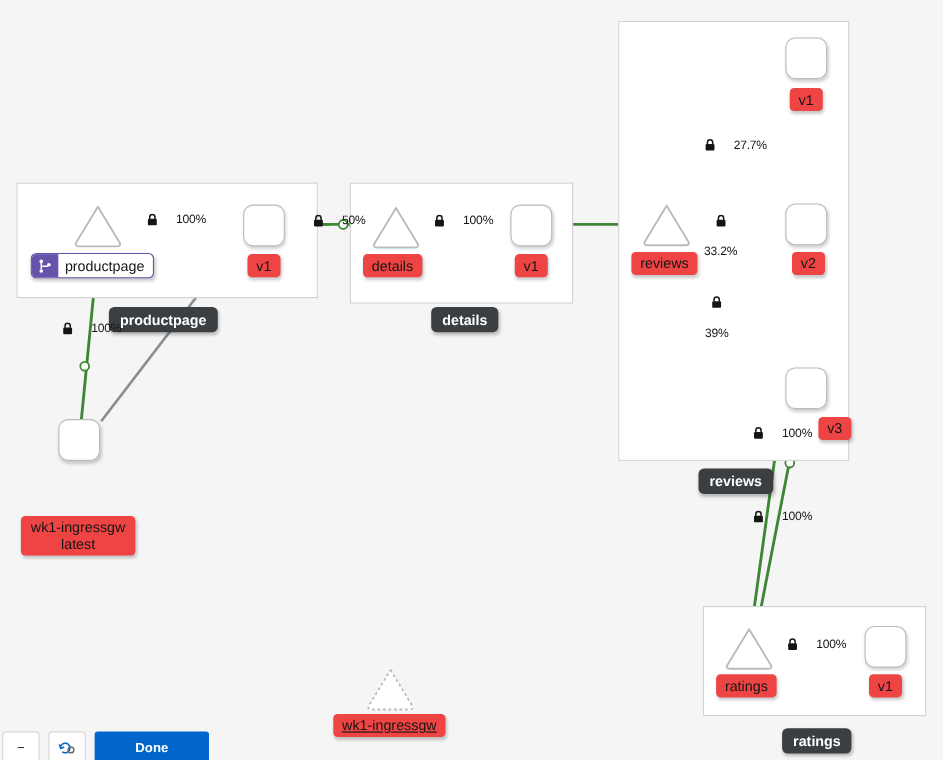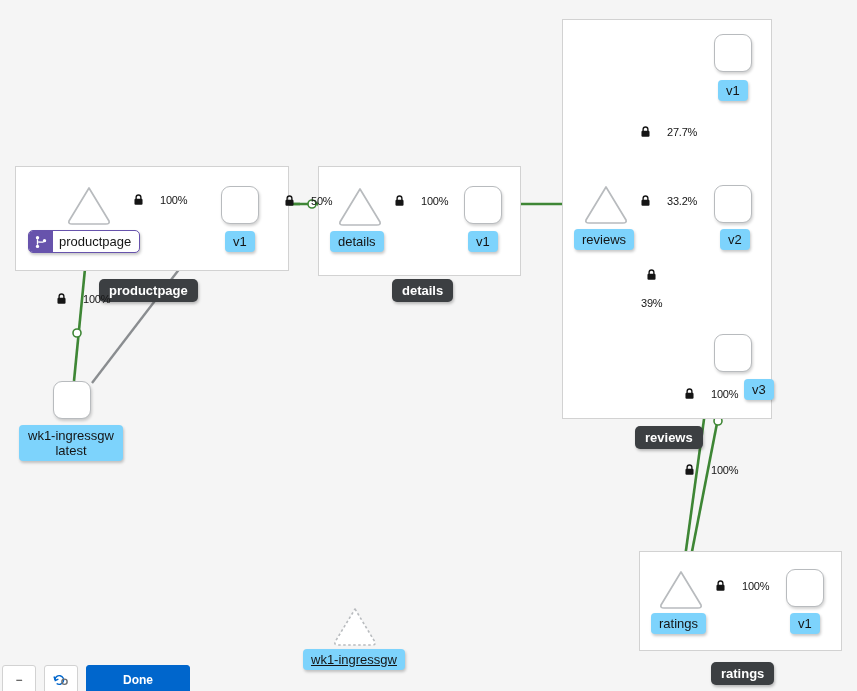--- a/index.html
+++ b/index.html
@@ -48,31 +48,31 @@
     border: 1.6px solid #b8bbbe;
     border-radius: 9px;
     background: #ffffff;
     box-sizing: border-box;
     box-shadow: 1px 2px 3px rgba(3,3,3,0.18);
   }
 
   
   .node-label {
     position: absolute;
-    background: #7dd3fc;
+    background: #ef4444;
     color: #151515;
     font-size: 13px;
     line-height: 15px;
     padding: 3px 8px;
     border-radius: 4px;
     white-space: nowrap;
     box-shadow: 1px 2px 3px rgba(3,3,3,0.22);
     text-align: center;
   }
-  .node-label.two-line { white-space: normal; width: 88px; }
+  .node-label.two-line { white-space: normal; width: 88px; margin-top: 44px; }
 
   .node-label.badged {
     padding: 0;
     border: 1.5px solid #6753ac;
     border-radius: 5px;
     display: flex;
     align-items: stretch;
     overflow: hidden;
     background: #fff;
   }
@@ -354,21 +354,21 @@
   </div>
 
   <div class="edge-label" style="left:640px; top:126px;">
     <svg class="lock-ico" width="11" height="12" viewBox="0 0 12 13">
       <path d="M3.4 5.4 V3.6 a2.6 2.6 0 0 1 5.2 0 V5.4" fill="none" stroke="#151515" stroke-width="1.5"></path>
       <rect x="1.6" y="5.2" width="8.8" height="6.6" rx="1.2" fill="#151515"></rect>
     </svg>
     <span class="pct">27.7%</span>
   </div>
 
-  <div class="edge-label" style="left:640px; top:195px;">
+  <div class="edge-label" style="left:640px; top:195px;flex-direction:column;">
     <svg class="lock-ico" width="11" height="12" viewBox="0 0 12 13">
       <path d="M3.4 5.4 V3.6 a2.6 2.6 0 0 1 5.2 0 V5.4" fill="none" stroke="#151515" stroke-width="1.5"></path>
       <rect x="1.6" y="5.2" width="8.8" height="6.6" rx="1.2" fill="#151515"></rect>
     </svg>
     <span class="pct">33.2%</span>
   </div>
 
   <div class="edge-label" style="left:641px; top:269px;flex-direction:column;">
     <svg class="lock-ico" width="11" height="12" viewBox="0 0 12 13">
       <path d="M3.4 5.4 V3.6 a2.6 2.6 0 0 1 5.2 0 V5.4" fill="none" stroke="#151515" stroke-width="1.5"></path>

